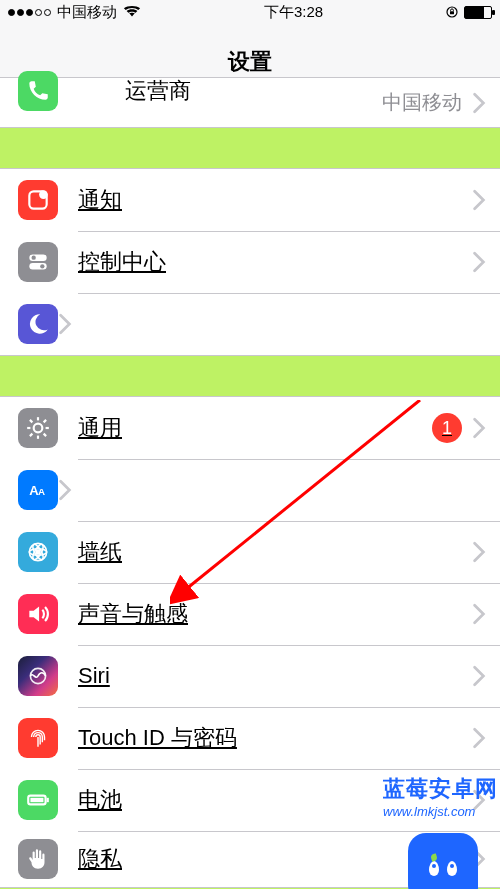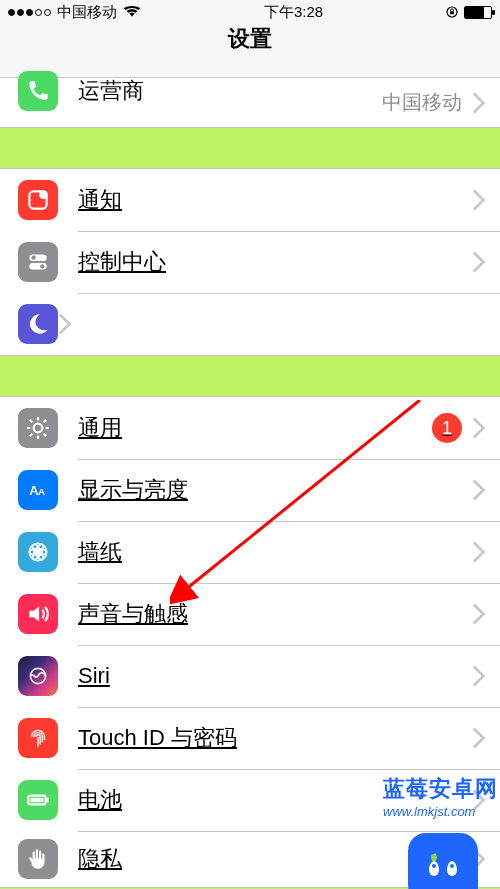--- a/index.html
+++ b/index.html
@@ -13,40 +13,40 @@
   .sig-dots { display: flex; gap: 2px; align-items: center; }
   .sig-dots i { width: 7px; height: 7px; border-radius: 50%; border: 1px solid #000; display: block; }
   .sig-dots i.on { background: #000; }
   .wifi { width: 18px; height: 14px; }
   .sb-center { font-size: 15px; }
   .lock { width: 12px; height: 12px; }
   .batt { width: 28px; height: 13px; border: 1.5px solid #000; border-radius: 2px; position: relative; }
   .batt::after { content:""; position:absolute; right:-4px; top:3px; width:3px; height:5px; background:#000; border-radius:1px; }
   .batt i { display:block; width:75%; height:100%; background:#000; }
 
-  .nav { height: 54px; display:flex; align-items:flex-start; justify-content:center; background:#f7f7f8; border-bottom:1px solid #c8c7cc; }
+  .nav { height: 54px; display:flex; align-items:flex-end; justify-content:center; background:#f7f7f8; border-bottom:1px solid #c8c7cc; }
   .nav-title { font-size: 22px; font-weight: 600; }
 
   .group { background:#fff; border-top:1px solid #c8c7cc; border-bottom:1px solid #c8c7cc;text-decoration:underline; }
   .gap { height: 40px; }
 
   .row { display:flex; align-items:center; height:62px; padding-left:18px; position:relative; background:#fff; }
   .row + .row::before { content:""; position:absolute; left:78px; right:0; top:0; height:1px; background:#c8c7cc; }
   .row .icon-wrap { width:40px; height:40px; border-radius:9px; display:flex; align-items:center; justify-content:center; flex:0 0 40px; }
   .row .label { flex:1; font-size:22px; padding-left:20px; }
   .row .trailing { display:flex; align-items:center; gap:10px; padding-right:14px; }
   .chev { color:#c7c7cc; }
   .chev svg{ width:14px; height:22px; display:block; }
   .badge { min-width:30px; height:30px; border-radius:15px; background:#ff3b30; color:#fff; display:flex; align-items:center; justify-content:center; font-size:18px; padding:0 6px; }
   .val { color:#8e8e93; font-size:20px; }
 
   
   .row.cut { height:50px; border-bottom:1px solid #c8c7cc; border-top:none; }
   .row.cut .icon-wrap { margin-top:-24px; }
-  .row.cut .label { margin-top:-24px; }
+  .row.cut .label { margin-top:-24px;margin-left:47px; }
 
   
   .row.bottomcut { height:56px; }
 
   
   .bg-green  { background:#4cd964; }
   .bg-red    { background:#ff3b30; }
   .bg-gray   { background:#8e8e93; }
   .bg-purple { background:#5856d6; }
   .bg-blue   { background:#007aff; }
@@ -210,21 +210,20 @@
           </span>
       </div>
     </div>
     <div class="row">
       <div class="icon-wrap bg-blue">
         <svg viewBox="0 0 24 24">
             <text x="4" y="17" font-size="12" fill="#fff" font-family="Arial" font-weight="bold">A</text>
             <text x="12" y="17" font-size="9" fill="#fff" font-family="Arial" font-weight="bold">A</text>
           </svg>
       </div>
-      <div class="label">显示与亮度</div>
       <div class="trailing">
           <span class="chev">
             <svg viewBox="0 0 12 20">
               <path d="M2 2l8 8-8 8" stroke="#c7c7cc" stroke-width="2.5" fill="none" stroke-linecap="round"></path>
             </svg>
           </span>
         </div>
     </div>
     <div class="row">
       <div class="icon-wrap bg-cyan">

